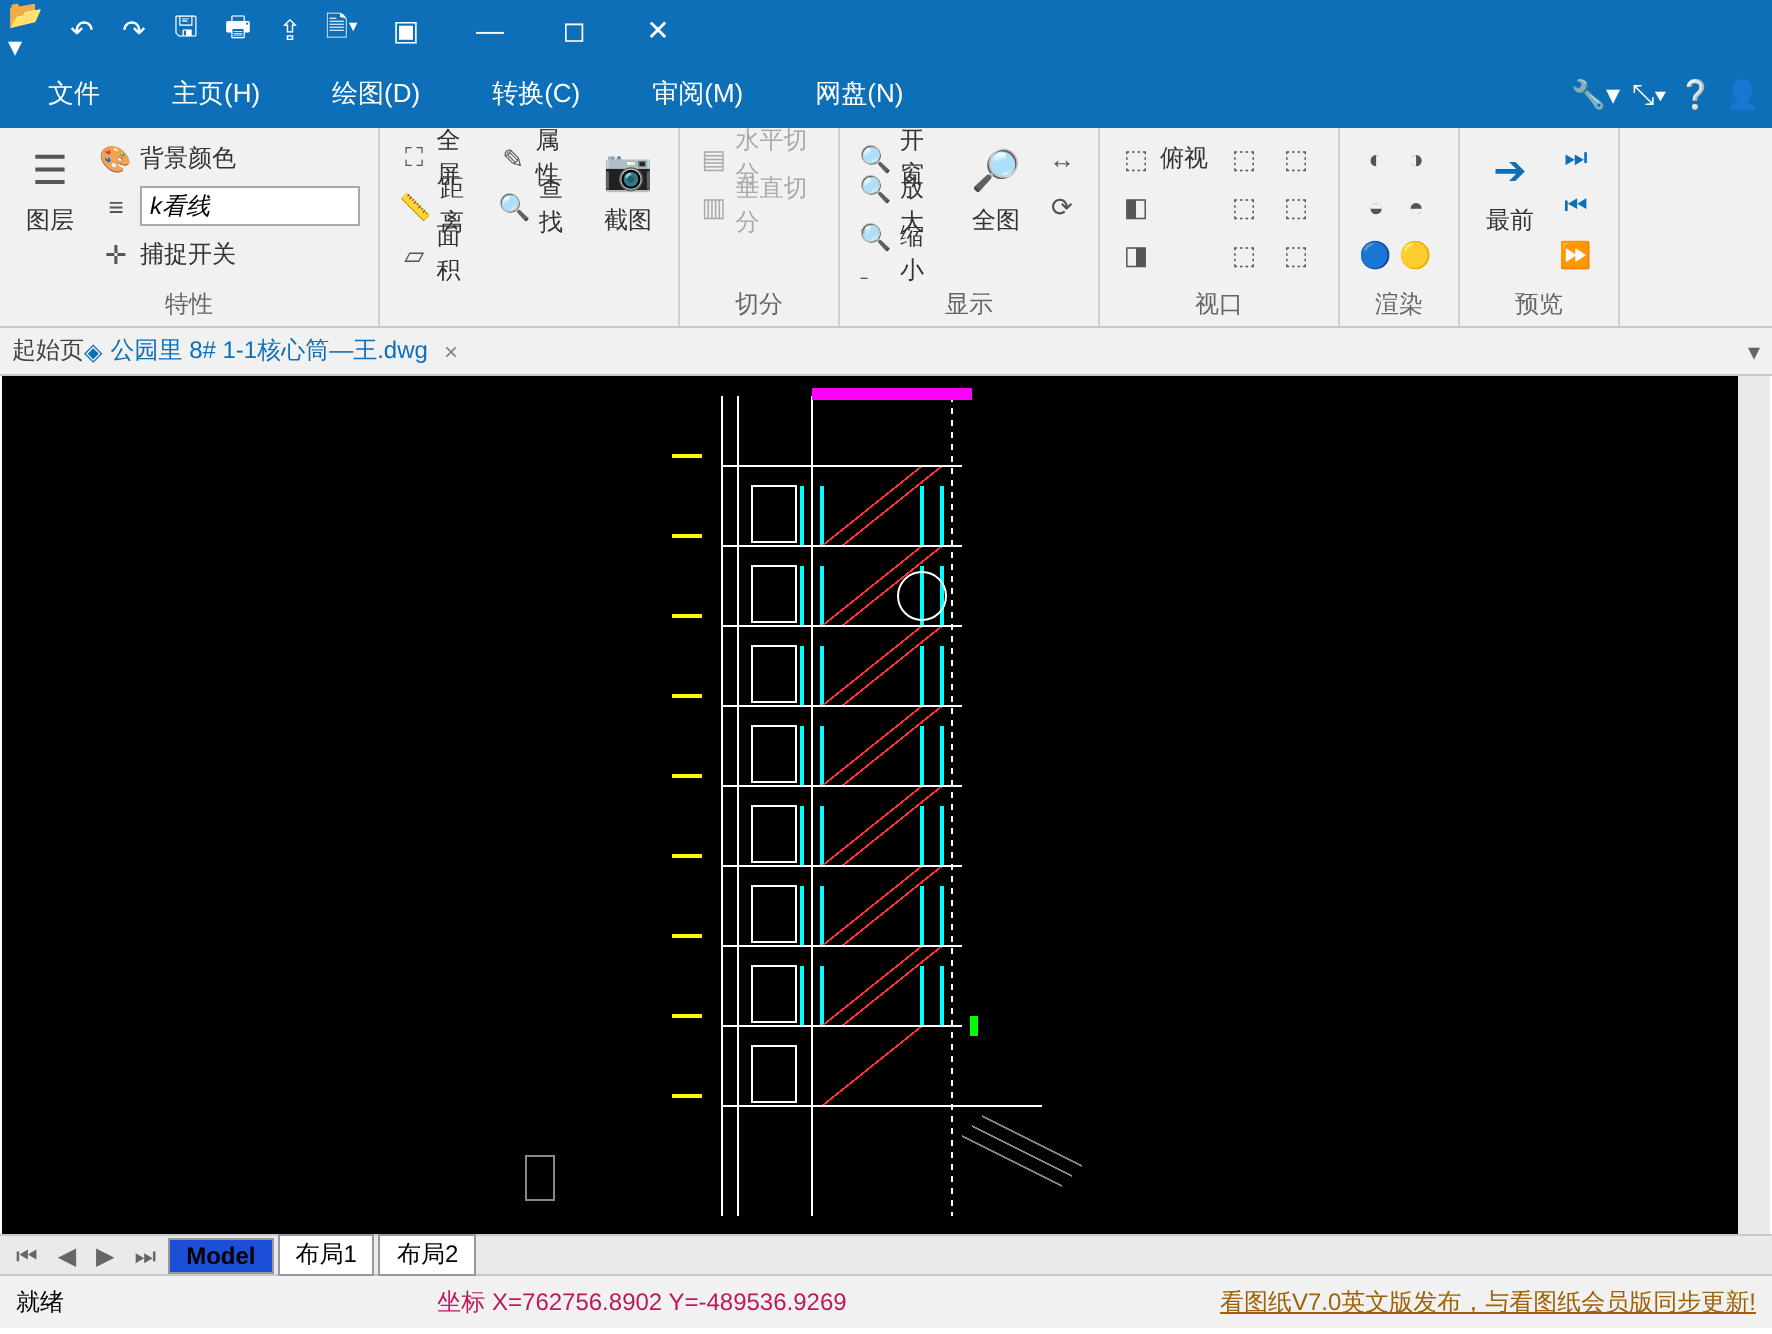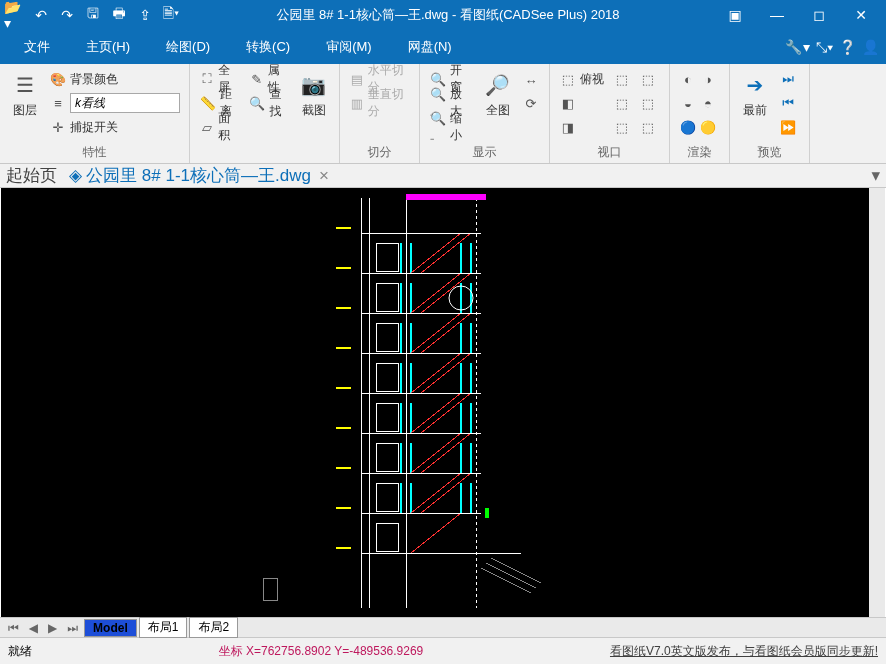--- a/index.html
+++ b/index.html
@@ -25,54 +25,53 @@
 .bigbtn { display: flex; flex-direction: column; align-items: center; gap: 2px; padding-top: 2px; }
 .bigbtn .ic { width: 30px; height: 30px; display: flex; align-items: center; justify-content: center; font-size: 20px; color: #555; }
 .bigbtn .lab { font-size: 12px; color: #333; }
 .smallrow { display: flex; align-items: center; gap: 4px; height: 22px; }
 .smallrow .ic { width: 16px; height: 16px; font-size: 13px; color: #555; display:flex;align-items:center;justify-content:center; }
 .smallrow .lab { font-size: 12px; color: #333; }
 .smallrow.dis .lab, .smallrow.dis .ic { color: #aaa; }
 .vcol { display: flex; flex-direction: column; gap: 2px; }
 .sel { height: 20px; border: 1px solid #a8a8a8; font-size: 12px; padding: 0 18px 0 4px; background: #fff linear-gradient(#fff,#fff); position: relative; width: 110px; font-style: italic; }
 
-.tabsbar { height: 24px; background: #f1f1f1; display: flex; align-items: center; padding: 0 6px; gap: 12px; border-bottom: 1px solid #c8c8c8; font-size: 17px; }
+.tabsbar { height: 24px; background: #f1f1f1; display: flex; align-items: center; padding: 0 6px; border-bottom: 1px solid #c8c8c8; font-size: 12px; }
 .tabsbar .tab { display: flex; align-items: center; gap: 4px; color: #0d6fb8; }
 .tabsbar .tab .cls { color: #888; margin-left: 4px; }
 .tabsbar .tab.start { color: #444; }
 
 .canvas { position: relative; width: 884px; height: 429px; margin: 0 1px; background: #000; overflow: hidden; }
 .canvas .scroll-v { position: absolute; right: 0; top: 0; bottom: 0; width: 16px; background: #eaeaea; }
 .sheet { height: 20px; background: #eaeaea; border-top: 1px solid #c8c8c8; display: flex; align-items: center; padding: 0 4px; gap: 0; font-size: 12px; }
 .sheet .nav { display: flex; gap: 2px; color: #666; }
 .sheet .nav span { padding: 0 4px; }
 .sheet .stab { padding: 1px 8px; border: 1px solid #999; background: #fff; margin-left: 2px; }
 .sheet .stab.active { background: #1d4ed8; font-weight: bold; }
 .sheet .track { flex: 1; margin-left: 6px; height: 14px; background: #eaeaea; }
 
 .status { height: 22px; background: #f1f1f1; border-top: 1px solid #c8c8c8; display: flex; align-items: center; padding: 13px 8px; font-size: 12px; justify-content: space-between; }
 .status .coord { color: #be185d; }
-.status .link { color: #404040; text-decoration: underline; }
+.status .link { color: #a16207; text-decoration: underline; }
 
 .draw line, .draw rect { shape-rendering: crispEdges; }
 </style>
 </head>
 <body>
 
 <div class="titlebar">
   <div class="qat">
     <div class="qbtn">📂▾</div>
     <div class="qbtn">↶</div>
     <div class="qbtn">↷</div>
     <div class="qbtn">🖫</div>
     <div class="qbtn">🖶</div>
     <div class="qbtn">⇪</div>
     <div class="qbtn">🗎▾</div>
   </div>
-  <div class="title">公园里 8# 1-1核心筒—王.dwg - 看图纸(CADSee Plus) 2018</div>
   <div class="wbtns">
     <div class="wb">▣</div>
     <div class="wb">—</div>
     <div class="wb">◻</div>
     <div class="wb">✕</div>
   </div>
 </div>
 
 <div class="menubar">
   <div class="menus">

